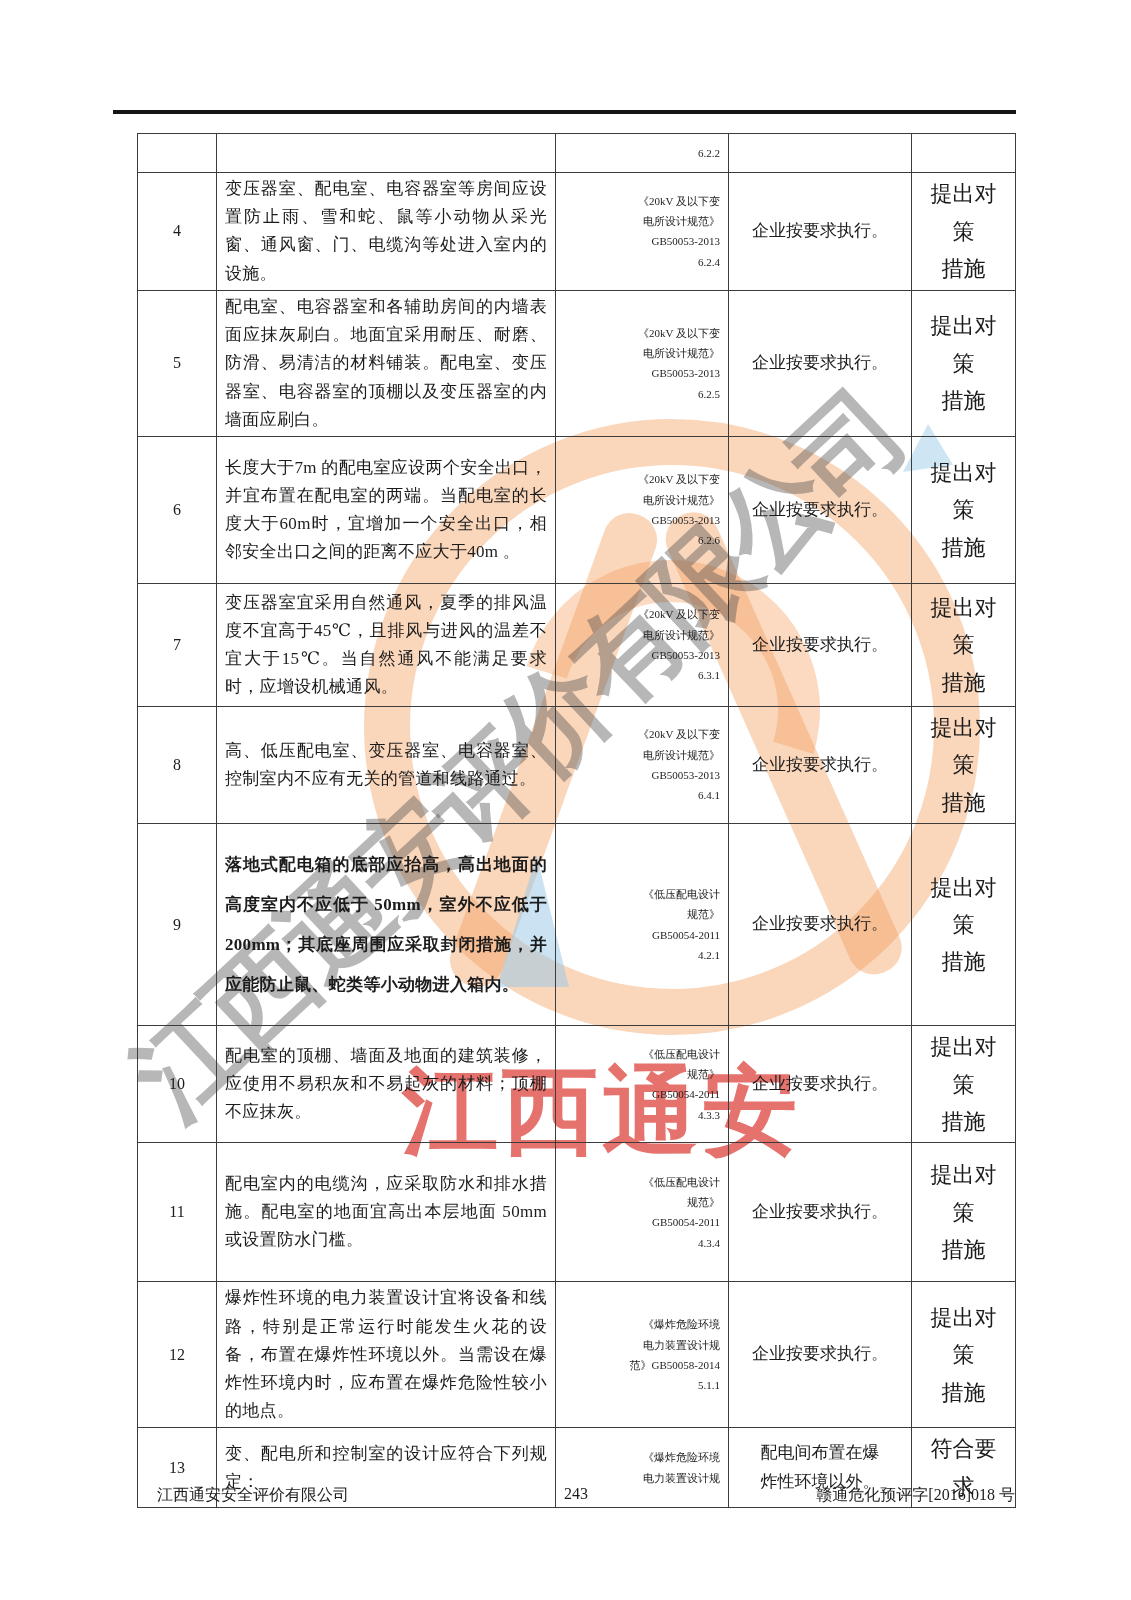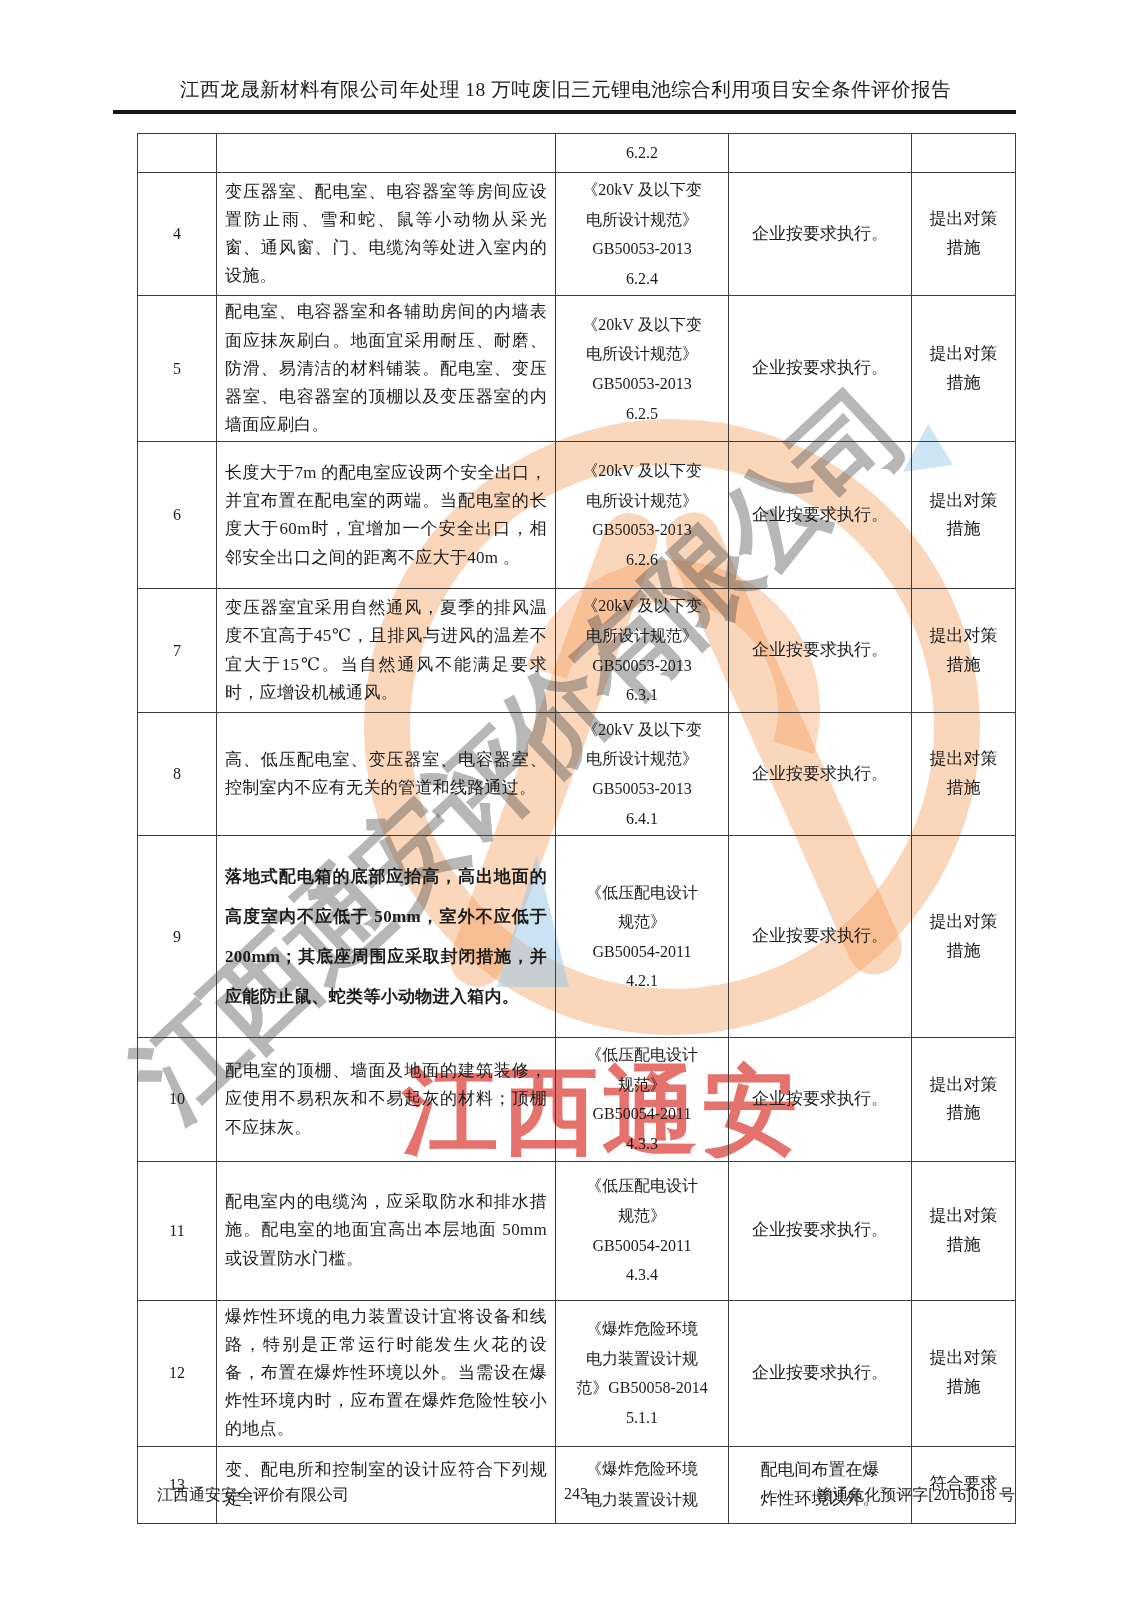--- a/index.html
+++ b/index.html
@@ -29,23 +29,23 @@
   
   .doc-header{position:absolute;left:0;top:76px;width:1131px;text-align:center;z-index:2;}
   .doc-title{font-size:19.5px;letter-spacing:0.5px;}
   .header-rule{position:absolute;left:113px;top:110px;width:903px;height:4px;background:#151515;z-index:2;}
 
   
   table.report{position:absolute;left:137px;top:133px;width:878px;border-collapse:collapse;table-layout:fixed;z-index:2;}
   table.report td{border:1.6px solid #3c3c3c;padding:2px 8px;vertical-align:middle;overflow:hidden;box-sizing:border-box;}
   td.c-num{text-align:center;font-size:16px;}
   td.c-req{text-align:justify;font-size:17px;line-height:1.66;letter-spacing:0.3px;margin-top:12px;}
-  td.c-basis{text-align:center;font-size:16px;line-height:1.85;white-space:pre-line;}
+  td.c-basis{text-align:right;font-size:11px;line-height:1.85;white-space:pre-line;}
   td.c-status{text-align:center;font-size:17px;line-height:1.7;white-space:pre-line;}
-  td.c-measure{text-align:center;font-size:17px;line-height:1.7;white-space:pre-line;}
+  td.c-measure{text-align:center;font-size:22px;line-height:1.7;white-space:pre-line;}
   tr.r0{height:39px;} tr.r1{height:113px;} tr.r2{height:140px;} tr.r3{height:147px;}
   tr.r4{height:123px;} tr.r5{height:113px;} tr.r6{height:202px;} tr.r7{height:113px;}
   tr.r8{height:139px;} tr.r9{height:136px;} tr.r10{height:77px;}
   tr.r6 td.c-req{line-height:2.35;font-weight:bold;}
   tr.r10 td.c-basis{line-height:1.9;}
 
   
   .doc-footer{position:absolute;left:137px;top:1485px;width:878px;height:26px;font-size:16px;z-index:2;}
   .foot-left{position:absolute;left:20px;top:0;}
   .foot-center{position:absolute;left:0;width:878px;text-align:center;top:0;}
@@ -60,23 +60,20 @@
     <div class="wm-ring"></div>
     <div class="wm-arc"></div>
     <div class="wm-leg wm-leg-left"></div>
     <div class="wm-leg wm-leg-right"></div>
     <div class="wm-blue1"></div>
     <div class="wm-blue2"></div>
     <div class="wm-diagonal">江西通安评价有限公司</div>
     <div class="wm-red">江西通安</div>
   </div>
 
-  <div class="doc-header">
-    <span class="doc-title">江西龙晟新材料有限公司年处理 18 万吨废旧三元锂电池综合利用项目安全条件评价报告</span>
-  </div>
   <div class="header-rule"></div>
 
   <table class="report">
     <colgroup>
       <col style="width:79px">
         <col style="width:339px">
         <col style="width:173px">
         <col style="width:183px">
         <col style="width:104px">
     </colgroup>

